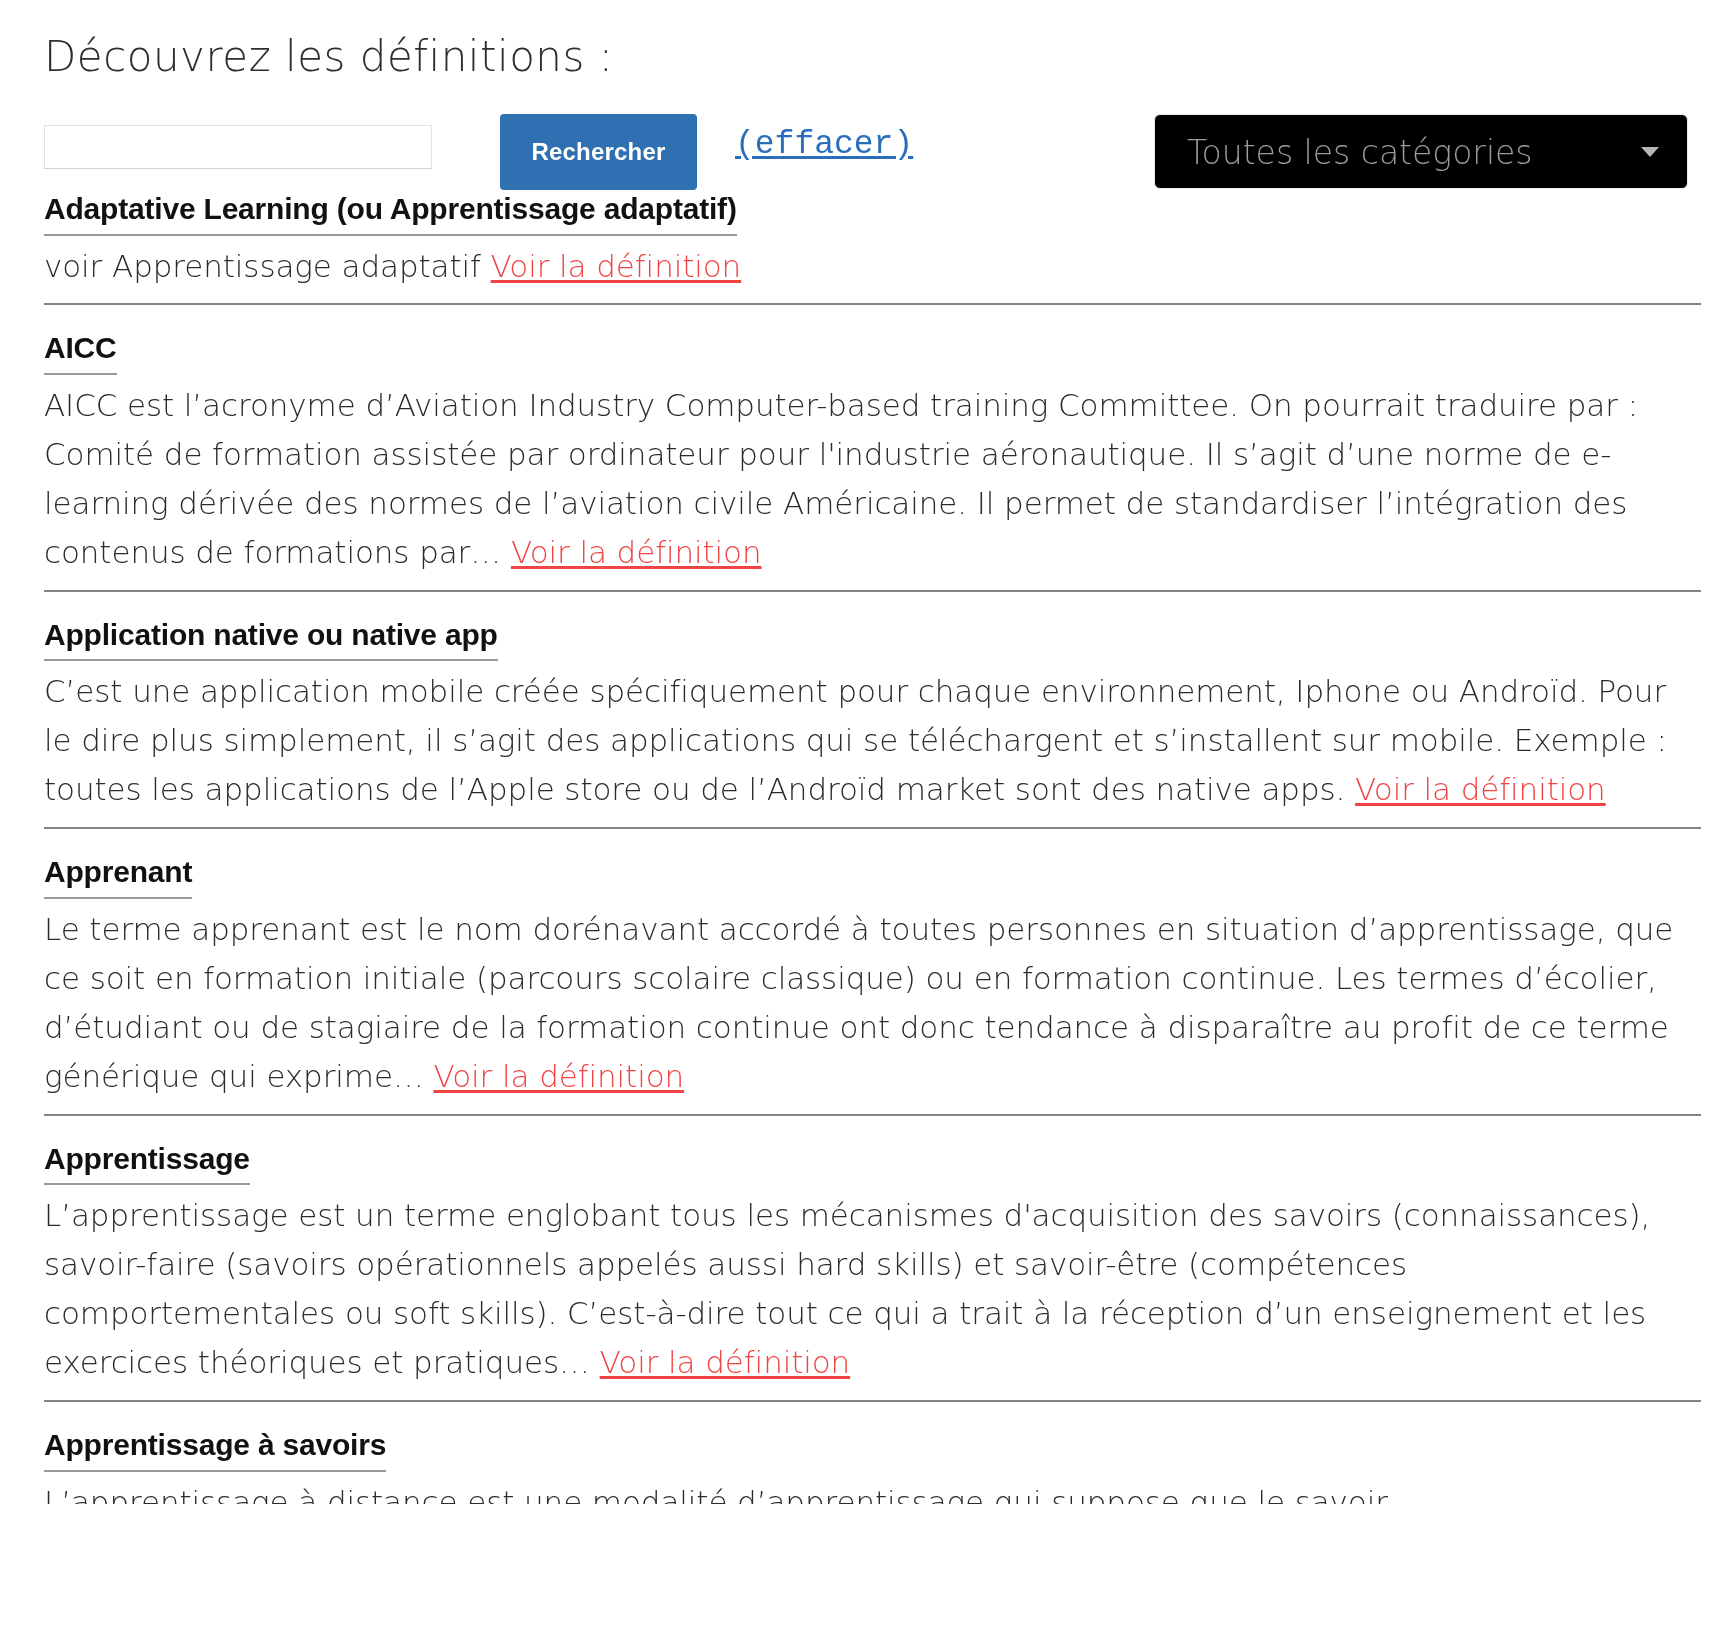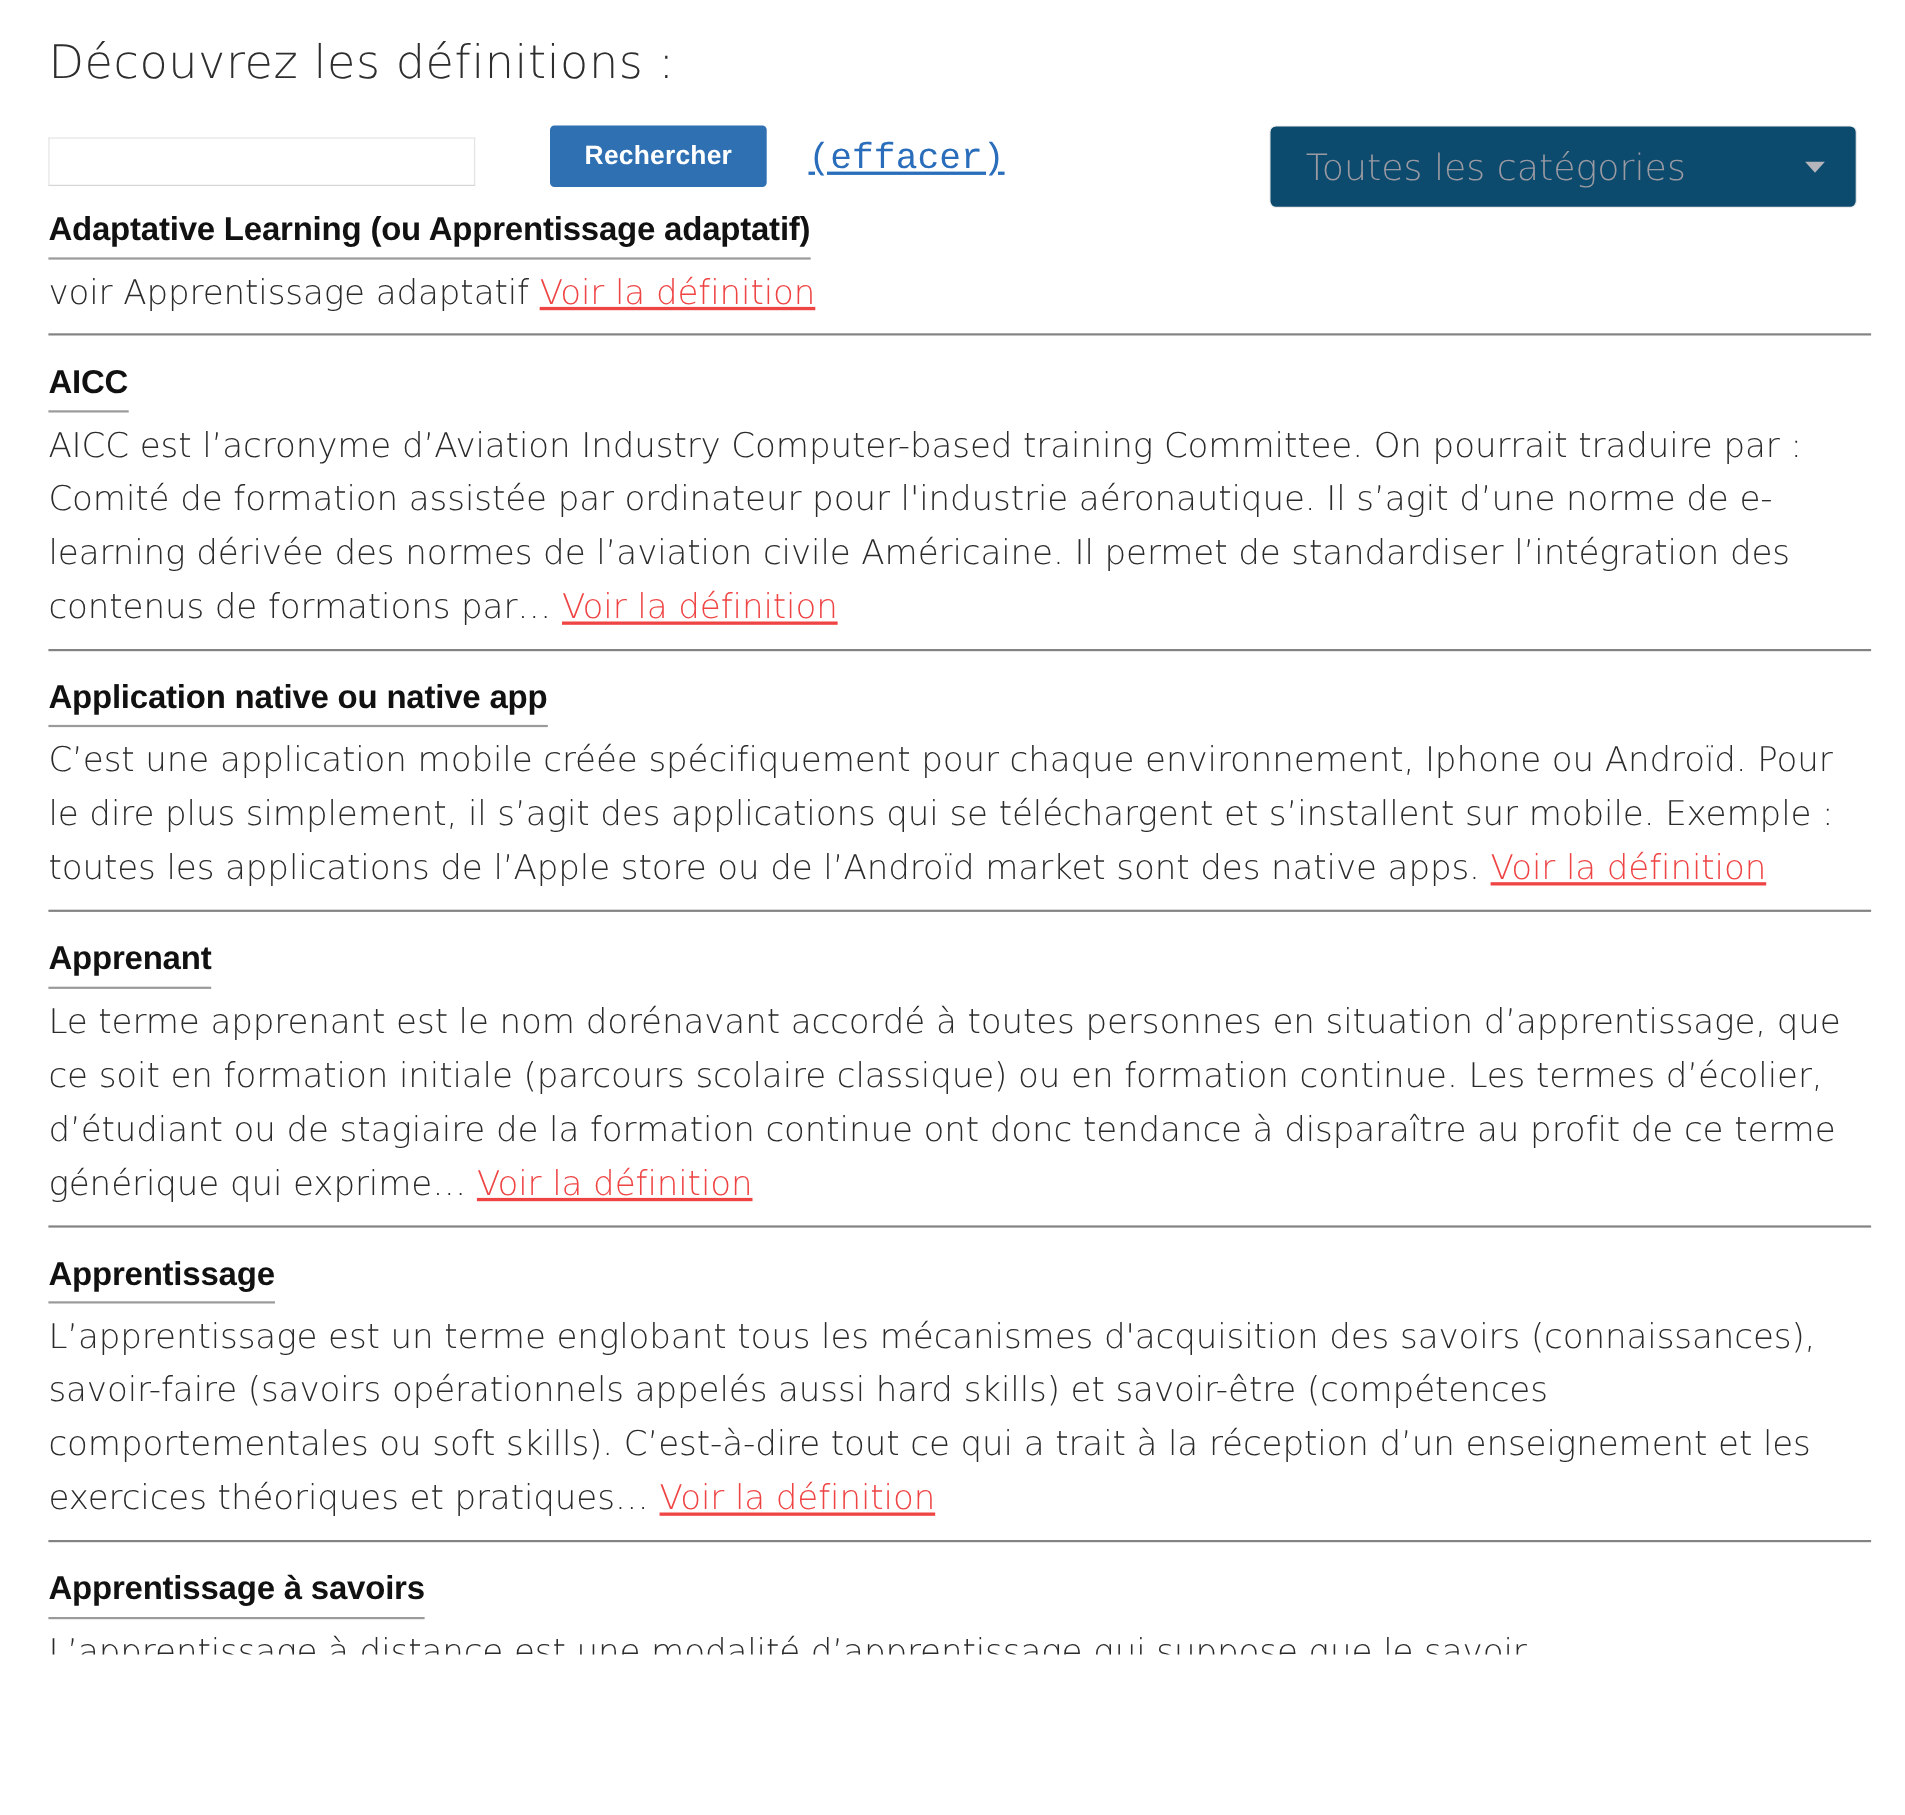--- a/index.html
+++ b/index.html
@@ -58,21 +58,21 @@
     outline: none;
     border-radius: 0;
   }
   .search-input::placeholder { color: #b8b8b8; }
 
   .search-button {
     position: absolute;
     left: 456px;
     top: 0;
     width: 197px;
-    height: 56px;
+    height: 76px;
     background: #2f70b3;
     border: none;
     color: #ffffff;
     font-family: "Liberation Sans", sans-serif;
     font-weight: bold;
     font-size: 24px;
     letter-spacing: 0.2px;
     border-radius: 4px;
     cursor: pointer;
     padding: 0;
@@ -92,21 +92,21 @@
     white-space: nowrap;
   }
 
   .category-select {
     position: absolute;
     left: 1110px;
     top: 0;
     width: 534px;
     height: 75px;
     border: 1px solid #ededed;
-    background: #0c4a6e;
+    background: #000000;
     border-radius: 6px;
     cursor: pointer;
   }
   .category-select .cat-label {
     position: absolute;
     left: 32px;
     top: 50%;
     transform: translateY(-50%);
     font-family: "DejaVu Sans", sans-serif;
     font-weight: 300;

